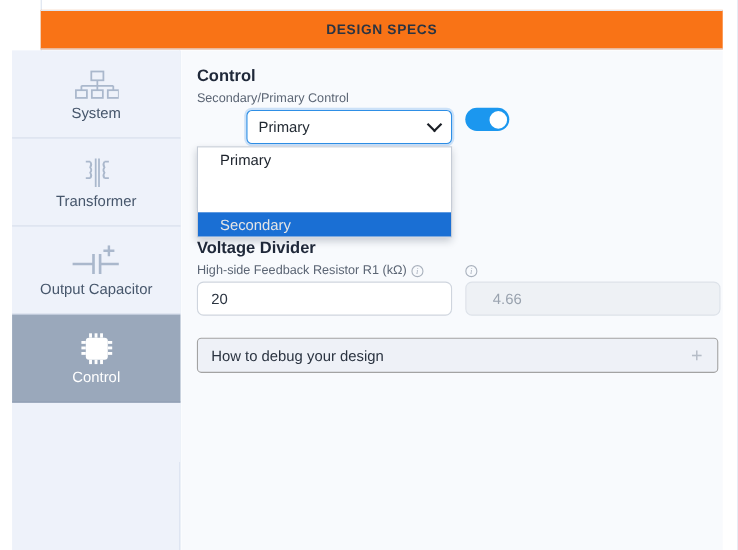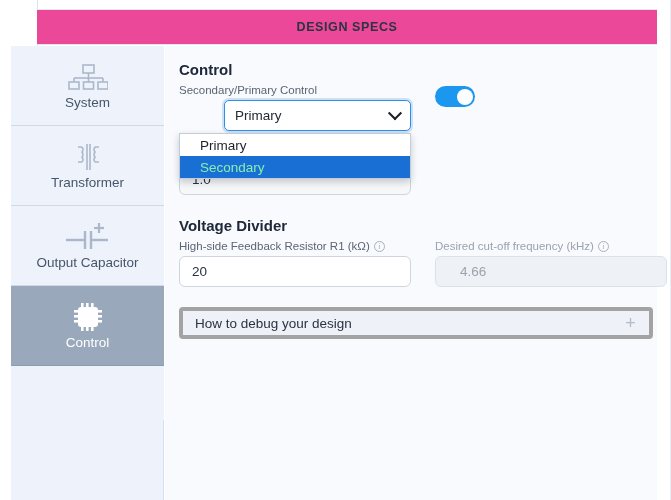--- a/index.html
+++ b/index.html
@@ -30,21 +30,21 @@
     border-right: 1px solid #e7ecf5;
   }
 
   
   .header {
     position: absolute;
     left: 37px;
     top: 9px;
     width: 620px;
     height: 36px;
-    background: #ec4899;
+    background: #f97316;
     border-top: 1px solid #dfe6f2;
     border-bottom: 1px solid #dfe6f2;
     display: flex;
     align-items: center;
     justify-content: center;
   }
   .header-title {
     font-size: 12.5px;
     font-weight: bold;
     letter-spacing: 0.6px;
@@ -134,21 +134,21 @@
     color: #a9b1bd;
     font-size: 8px;
     line-height: 9px;
     align-items: center;
     justify-content: center;
     font-family: "Liberation Serif", serif;
     font-style: italic;
     cursor: pointer;
   }
 
-  .row { display: flex; gap: 24px; }
+  .row { display: flex; gap: 12px; align-items: center; }
   .col-left  { width: 232px; }
   .col-right { width: 232px; }
 
   
   .select-wrap { position: relative; width: 232px; padding-left: 45px; }
   .select-box {
     height: 31px;
     background: #ffffff;
     border: 1px solid #2e8fe6;
     border-radius: 5px;
@@ -182,21 +182,22 @@
     height: 22px;
     display: flex;
     align-items: center;
     padding: 0 10px 0 20px;
     font-size: 13.5px;
     color: #1d232c;
     cursor: pointer;
   }
   .opt.sel {
     background: #1a6fd4;
-    color: #86efac;
+    color: #e5e5e5;
+    margin-top: 37px;
   }
 
   
   .toggle-wrap { padding-top: 2px; }
   .toggle {
     width: 40px; height: 21px;
     border-radius: 11px;
     background: #1b97ef;
     position: relative;
     cursor: pointer;
@@ -231,21 +232,21 @@
   }
   .txt.muted-field { background: #f6f7f9; }
   .spacer-md { height: 17px; }
 
   
   .accordion {
     margin-top: 20px;
     width: 474px;
     height: 32px;
     background: #eef1f7;
-    border: 4px solid #a3a3a3;
+    border: 1px solid #a3a3a3;
     border-radius: 4px;
     display: flex;
     align-items: center;
     justify-content: space-between;
     padding: 0 12px;
     cursor: pointer;
   }
   .acc-title { font-size: 13.5px; color: #2a3340; }
   .plus {
     position: relative;
@@ -389,21 +390,20 @@
           <span>High-side Feedback Resistor R1 (kΩ)</span>
           <span class="info-icon">i</span>
         </div>
         <div class="txt">
           <span>20</span>
         </div>
       </div>
 
       <div class="col-right">
         <div class="field-label muted">
-          <span>Desired cut-off frequency (kHz)</span>
           <span class="info-icon">i</span>
         </div>
         <div class="txt readonly">
           <span>4.66</span>
         </div>
       </div>
     </div>
 
     <div class="accordion">
       <span class="acc-title">How to debug your design</span>

